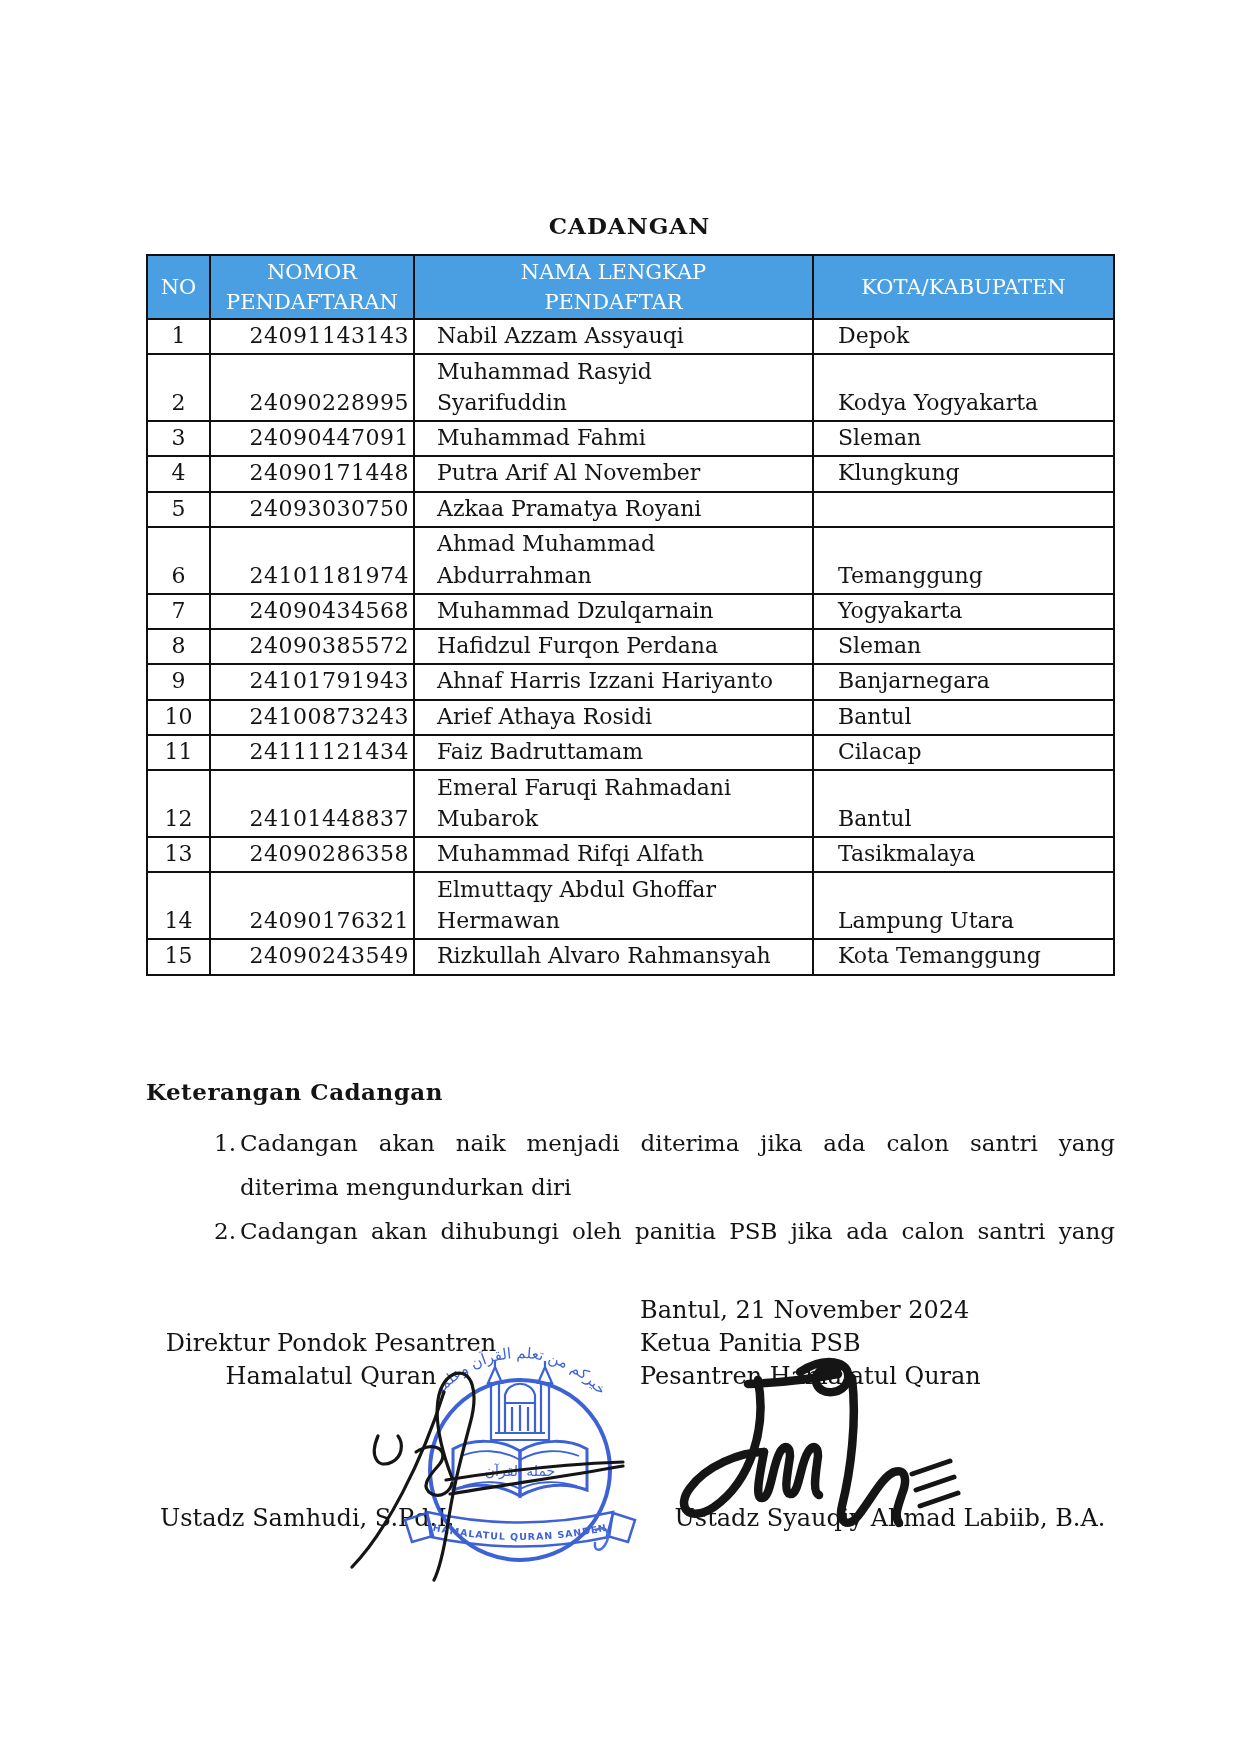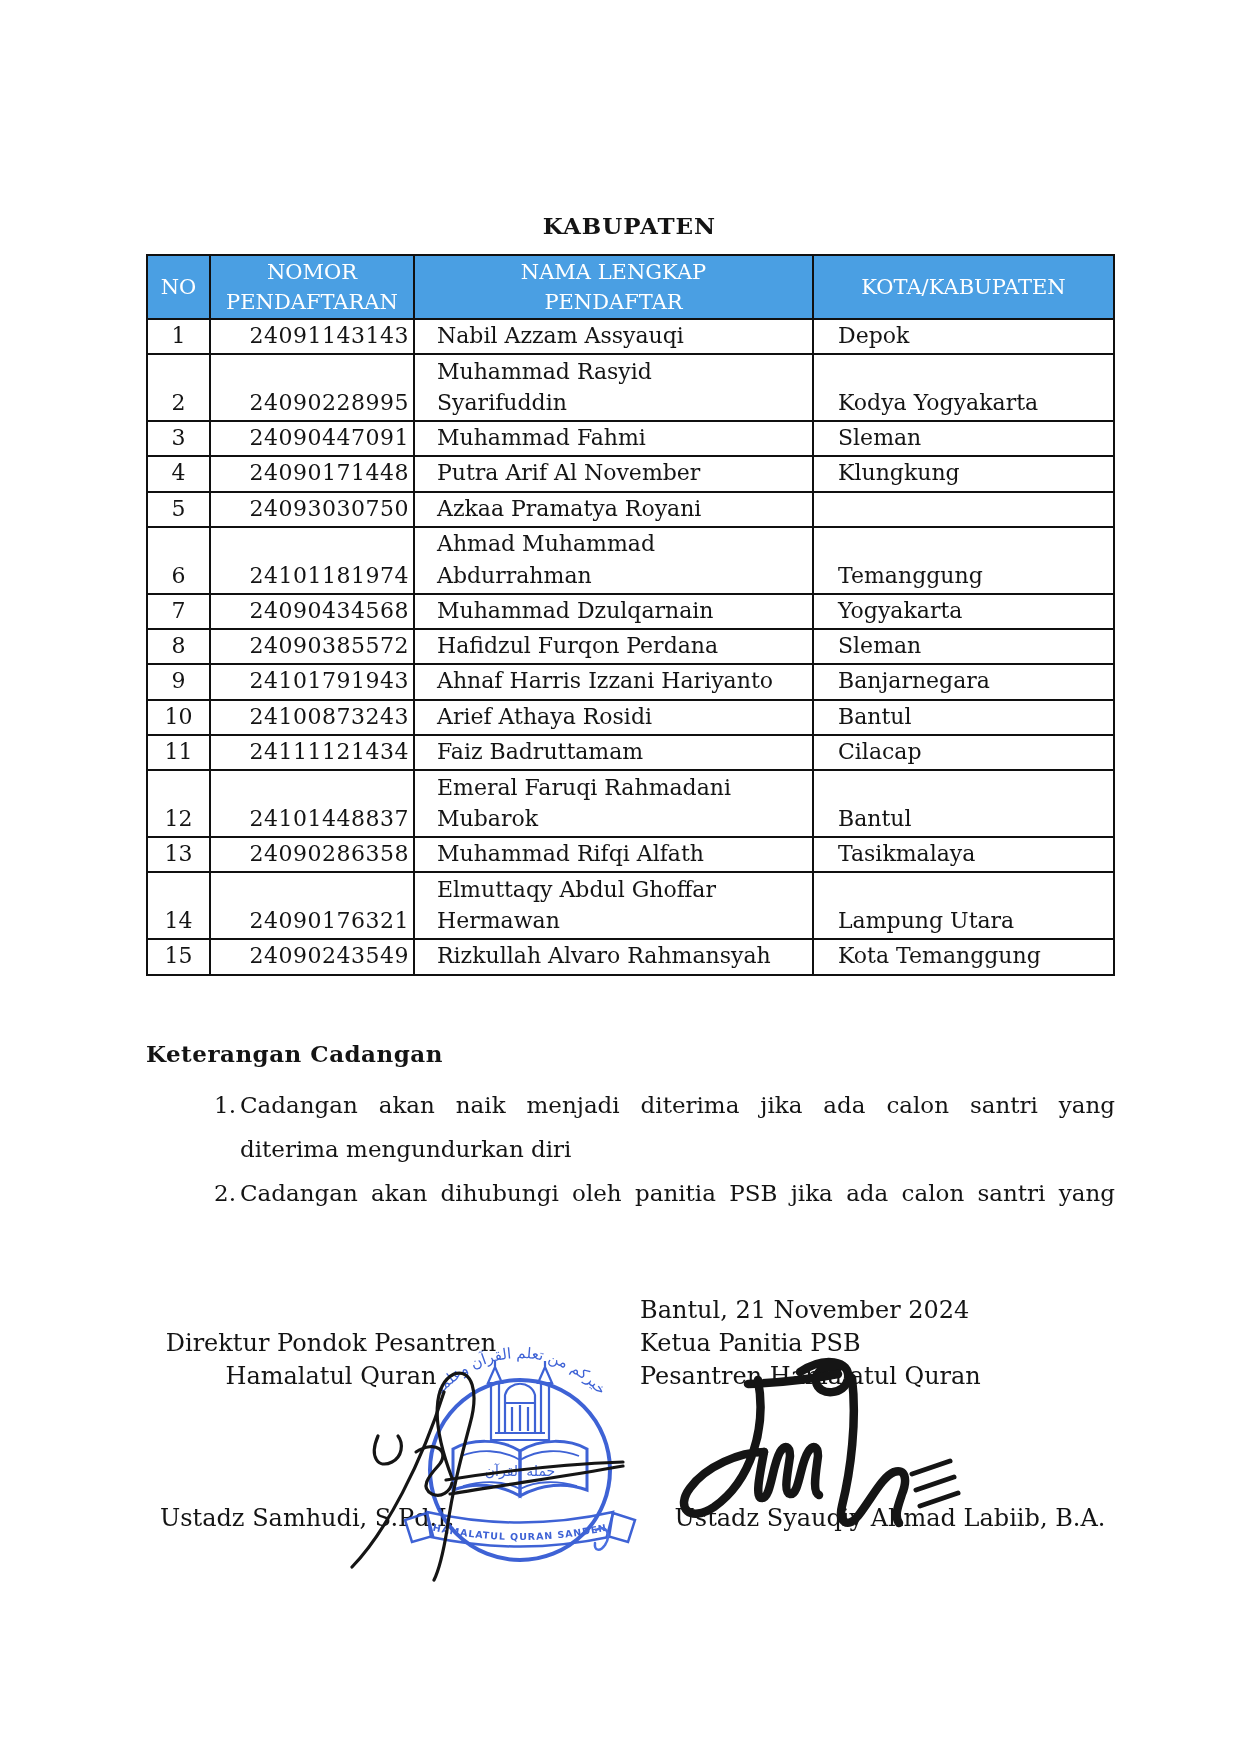--- a/index.html
+++ b/index.html
@@ -37,21 +37,21 @@
   .doc-table tbody tr.tall{height:67px;}
   .doc-table td{
     font-size:22px;vertical-align:bottom;padding:0 4px 2px 4px;line-height:1.42;
   }
   td.col-no{text-align:center;}
   td.col-reg{text-align:right;letter-spacing:.5px;}
   td.col-name{text-align:left;padding-left:22px;white-space:pre-line;}
   td.col-city{text-align:left;padding-left:24px;}
   
   .notes{position:absolute;left:146px;top:1040px;width:969px;}
-  .notes-heading{font-size:23px;font-weight:bold;letter-spacing:.5px;}
+  .notes-heading{font-size:23px;font-weight:bold;letter-spacing:.5px;margin-top:38px;}
   .notes-list{margin-top:16px;}
   .note-item{position:relative;padding-left:94px;font-size:23px;}
   .note-num{position:absolute;left:68px;top:0;line-height:44px;}
   .nline{line-height:44px;}
   .jfull{text-align:justify;text-align-last:justify;}
   
   .sig-right{
     position:absolute;left:640px;top:1294px;width:500px;
     text-align:left;font-size:24px;line-height:33px;
   }
@@ -67,21 +67,21 @@
   .st{stroke:var(--stamp-blue);fill:none;}
   .stfill{fill:var(--stamp-blue);}
   .stamp text{font-family:"DejaVu Sans","Liberation Sans",sans-serif;}
   .pen{stroke:#151515;fill:none;stroke-linecap:round;stroke-linejoin:round;}
 </style>
 </head>
 <body>
 
 <div class="page">
 
-  <div class="doc-title">KABUPATEN</div>
+  <div class="doc-title">CADANGAN</div>
 
   <table class="doc-table">
     <colgroup>
       <col style="width:63px">
         <col style="width:204px">
         <col style="width:399px">
         <col style="width:301px">
     </colgroup>
     <thead>
       <tr>

